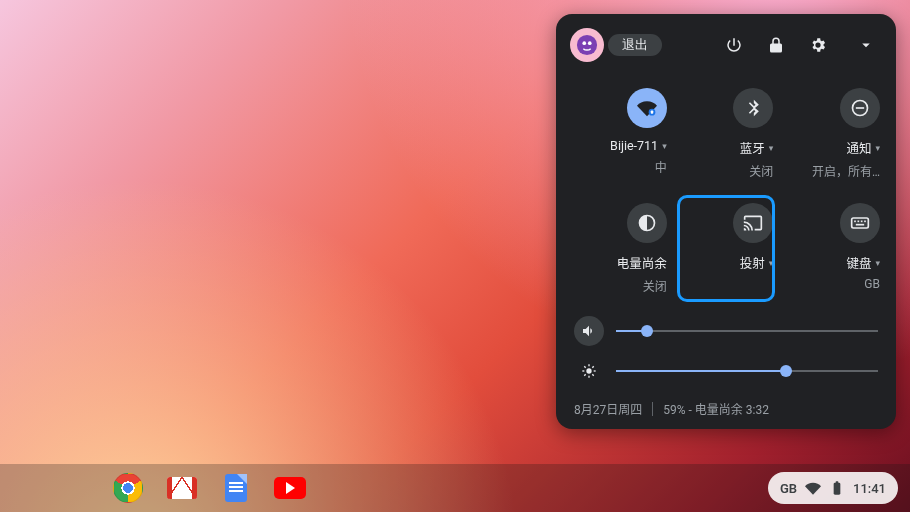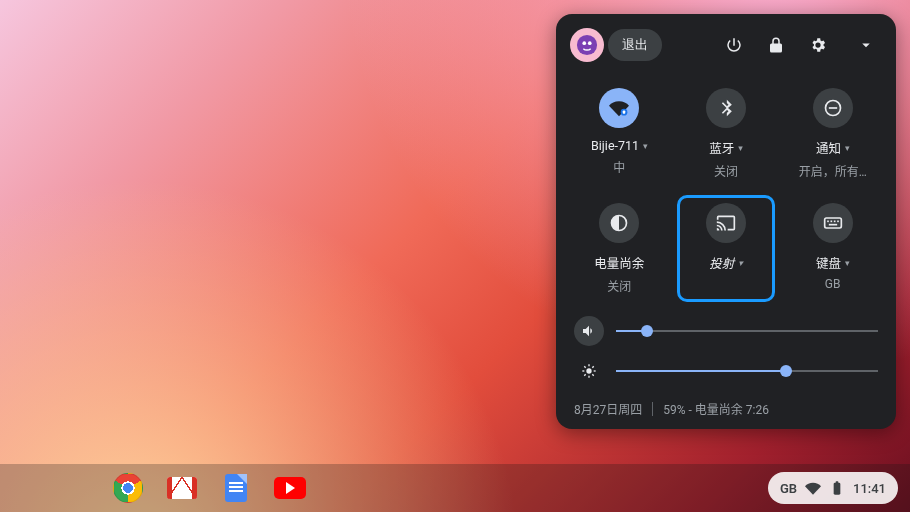--- a/index.html
+++ b/index.html
@@ -52,28 +52,28 @@
   
   .panel {
     position:absolute; right:14px; top:14px; width:340px;
     background:#202124; border-radius:16px; color:#e8eaed;
     padding: 14px 14px 12px 14px;
     box-shadow: 0 4px 20px rgba(0,0,0,0.4);
   }
   .panel-header { display:flex; align-items:center; gap:10px; }
   .avatar { width:34px;height:34px;border-radius:50%;background:#f8bbd0;display:flex;align-items:center;justify-content:center;}
   .avatar svg{width:22px;height:22px;}
-  .signout { background:#3c4043; color:#e8eaed; border:none; border-radius:16px; height:32px; padding:0 14px; font-size:13px; cursor:pointer; margin-left:-6px;}
+  .signout { background:#3c4043; color:#e8eaed; border:none; border-radius:16px; height:22px; padding:0 14px; font-size:13px; cursor:pointer; margin-left:-6px;}
   .hdr-icon { width:32px;height:32px;border-radius:50%;display:flex;align-items:center;justify-content:center;cursor:pointer;}
   .hdr-icon svg{width:18px;height:18px;fill:#e8eaed;}
   .hdr-gap{flex:1;}
 
   .tiles { display:grid; grid-template-columns:repeat(3,1fr); gap:8px 8px; margin-top:18px;}
-  .tile { display:flex; flex-direction:column; align-items:center; padding:8px 2px 8px; border-radius:10px; cursor:pointer; position:relative;}
-  .tile.highlight { outline:3px solid #1a9bff; outline-offset:-3px;font-style:italic;}
+  .tile { display:flex; flex-direction:column; align-items:flex-end; padding:8px 2px 8px; border-radius:10px; cursor:pointer; position:relative;}
+  .tile.highlight { outline:3px solid #1a9bff; outline-offset:-3px;}
   .tile-icon { width:40px;height:40px;border-radius:50%;display:flex;align-items:center;justify-content:center;background:#3c4043;}
   .tile-icon.active{background:#8ab4f8;}
   .tile-icon svg{width:20px;height:20px;fill:#e8eaed;}
   .tile-icon.active svg{fill:#202124;}
   .tile-label{margin-top:10px;font-size:12.5px;color:#e8eaed;display:flex;align-items:center;gap:4px;}
   .tile-label .caret{font-size:9px;color:#9aa0a6;}
   .tile-sub{margin-top:5px;font-size:12px;color:#9aa0a6;max-width:100%;white-space:nowrap;overflow:hidden;text-overflow:ellipsis;}
 
   .sliders{margin-top:14px;}
   .slider-row{display:flex;align-items:center;gap:12px;margin:10px 4px;}
@@ -247,21 +247,21 @@
         <div class="slider-track"></div>
         <div class="slider-fill" id="bri-fill" style="width: 65%;"></div>
         <div class="slider-thumb" id="bri-thumb" style="left: 65%;"></div>
       </div>
     </div>
   </div>
 
   <div class="panel-footer">
     <span>8月27日周四</span>
     <div class="vdiv"></div>
-    <span>59% - 电量尚余 7:26</span>
+    <span>59% - 电量尚余 3:32</span>
   </div>
 </div>
 
 <div class="shelf">
   <div class="shelf-left">
     <div class="app-icon">
         <div class="chrome"></div>
       </div>
     <div class="app-icon">
         <div class="gmail"></div>

